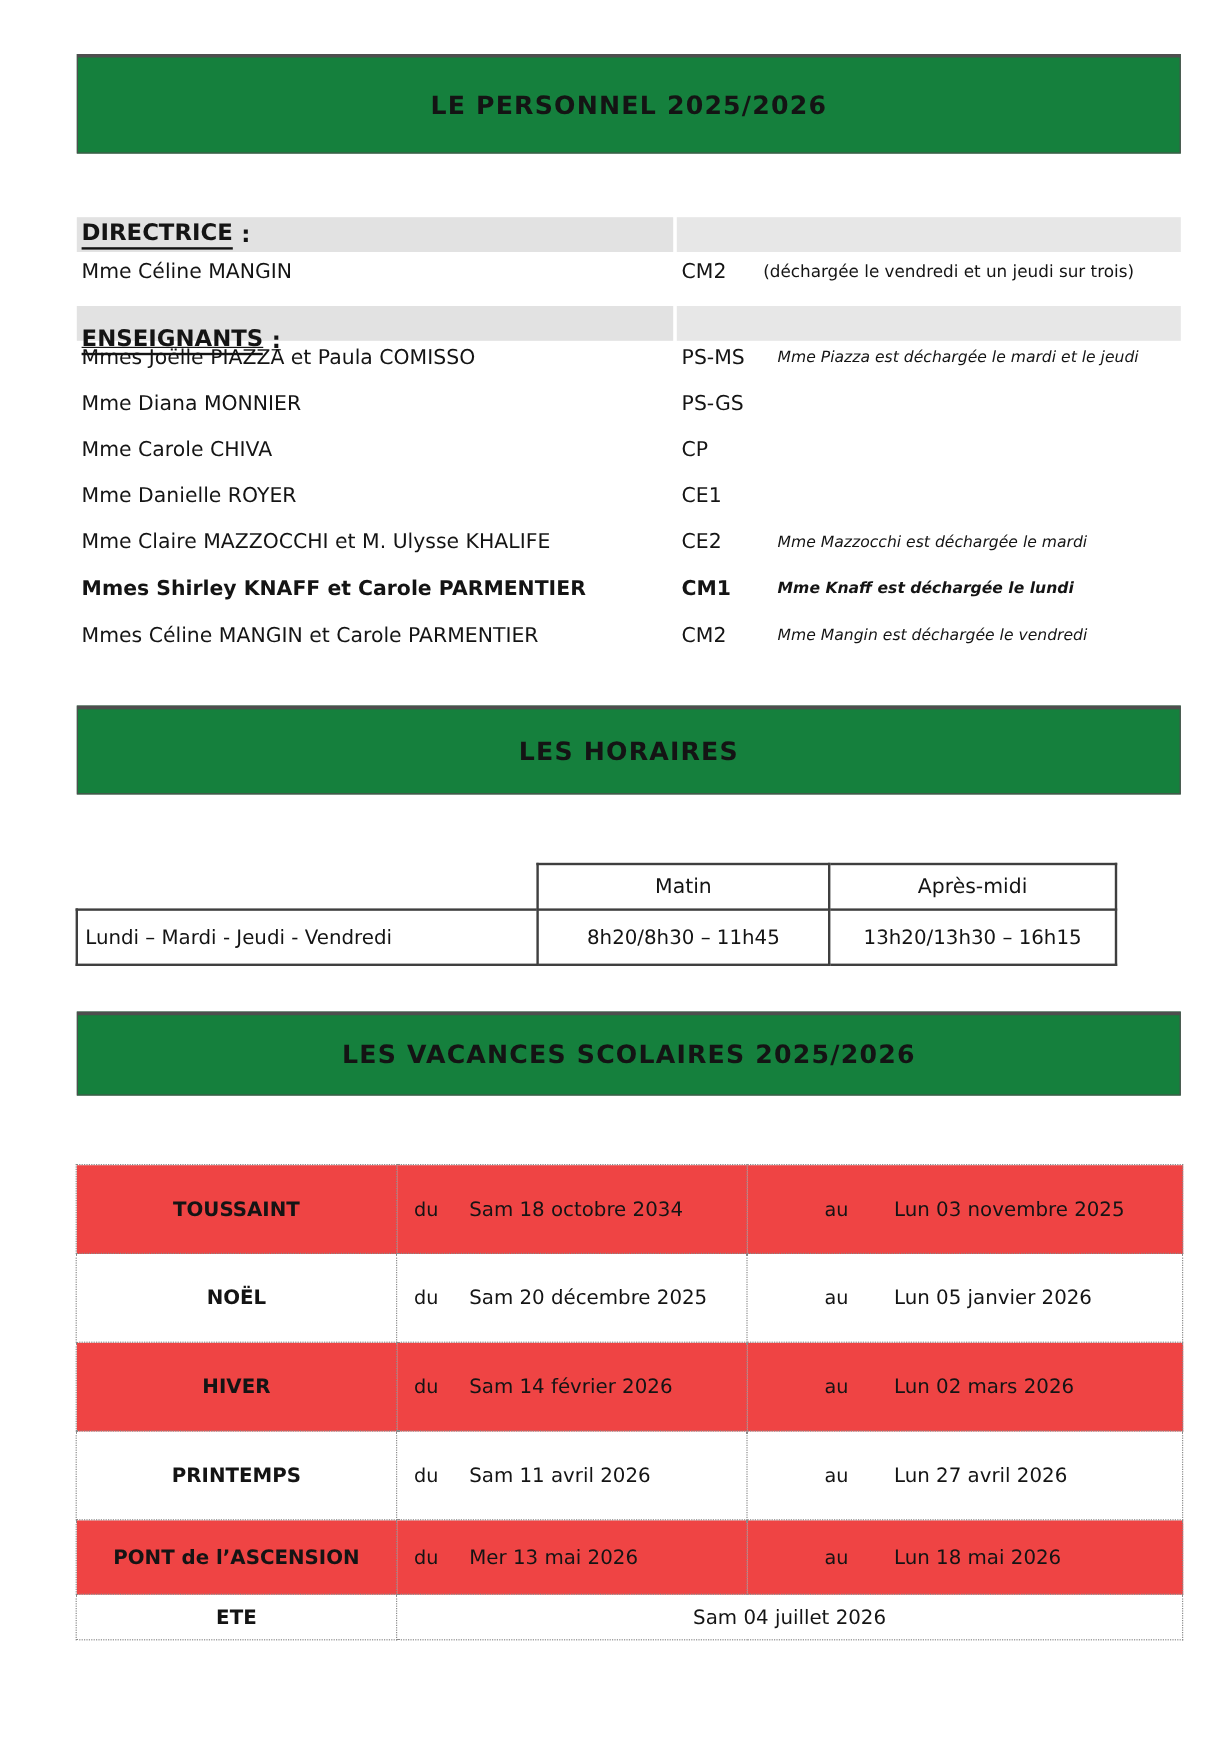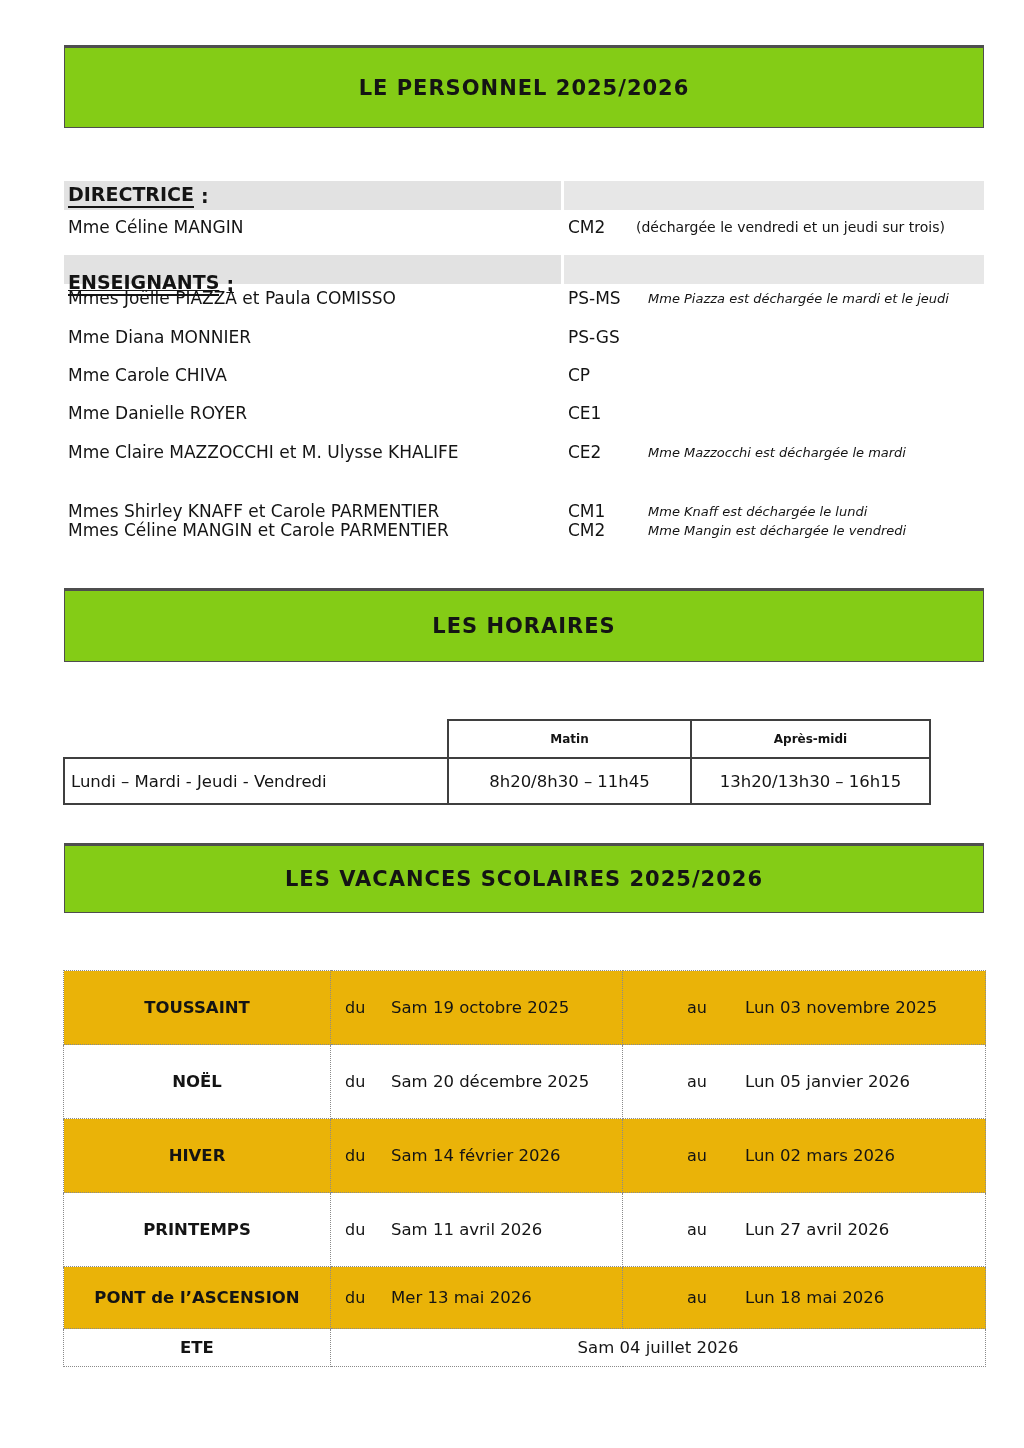--- a/index.html
+++ b/index.html
@@ -1,21 +1,21 @@
 <!DOCTYPE html>
 <html><head>
 <meta charset="utf-8">
 <style>
   html,body{margin:0;padding:0;background:#fff;}
   .page{position:relative;width:1024px;height:1448px;background:#ffffff;
         font-family:"DejaVu Sans",sans-serif;color:#141414;overflow:hidden;}
 
   
   .banner{position:absolute;left:64px;width:920px;box-sizing:border-box;
-          background:#84cc16;border:1px solid #4e4e4e;border-top-width:3px;
+          background:#15803d;border:1px solid #4e4e4e;border-top-width:3px;
           display:flex;align-items:center;justify-content:center;
           font-weight:bold;font-size:21px;letter-spacing:1px;}
   .banner-1{top:45px;height:83px;}
   .banner-2{top:588px;height:74px;}
   .banner-3{top:843px;height:70px;}
 
   
   .band{position:absolute;height:29px;background:#e2e2e2;}
   .band-l{left:64px;width:497px;}
   .band-r{left:564px;width:420px;background:#e7e7e7;}
@@ -33,40 +33,40 @@
   .prow span{position:absolute;top:50%;transform:translateY(-50%);white-space:nowrap;}
   .pname{left:0;font-size:17px;}
   .pclass{left:500px;font-size:17px;}
   .pnote{left:580px;font-size:13px;font-style:italic;}
   .pnote-dir{left:568px;font-size:14px;font-style:normal;}
 
   
   table.horaires{position:absolute;left:63px;top:719px;border-collapse:collapse;table-layout:fixed;}
   table.horaires td,table.horaires th{border:2px solid #3f3f3f;box-sizing:border-box;
         text-align:center;vertical-align:middle;font-size:16.5px;background:#fff;}
-  table.horaires th{font-weight:bold;font-size:12px;}
+  table.horaires th{font-weight:normal;font-size:17px;}
   table.horaires .phantom{border:none;background:transparent;}
   table.horaires .c1{width:384px;} table.horaires .c2{width:243px;} table.horaires .c3{width:239px;}
   table.horaires tr.hr-head td,table.horaires tr.hr-head th{height:38px;}
   table.horaires tr.hr-body td{height:46px;}
   table.horaires .days{text-align:left;padding-left:6px;}
 
   
   table.vacances{position:absolute;left:63px;top:970px;border-collapse:collapse;table-layout:fixed;width:922px;}
   table.vacances td{border:1px dotted #8a8a8a;box-sizing:border-box;vertical-align:middle;}
   table.vacances .vlabel{width:267px;text-align:center;font-weight:bold;font-size:16.5px;}
   table.vacances .vfrom{width:292px;padding-left:14px;}
   table.vacances .vto{width:363px;padding-left:28px;}
   .duau{display:inline-block;width:46px;font-size:16px;}
   .vto .duau{width:58px;margin-left:36px;}
   .vdate{font-size:16.5px;white-space:nowrap;}
   tr.vr-tall td{height:74px;}
   tr.vr-mid td{height:62px;}
   tr.vr-short td{height:38px;}
-  tr.vgray td{background:#eab308;}
+  tr.vgray td{background:#ef4444;}
   tr.vwhite td{background:#ffffff;}
   td.vete{text-align:center;font-size:16.5px;}
 </style>
 </head>
 <body>
 
 <div class="page">
 
   <div class="banner banner-1">
     <span>LE PERSONNEL 2025/2026</span>
@@ -110,21 +110,21 @@
   <div class="prow" style="top:398px;">
     <span class="pname">Mme Danielle ROYER</span>
     <span class="pclass">CE1</span>
     <span class="pnote"></span>
   </div>
   <div class="prow" style="top:437px;">
     <span class="pname">Mme Claire MAZZOCCHI et M. Ulysse KHALIFE</span>
     <span class="pclass">CE2</span>
     <span class="pnote">Mme Mazzocchi est déchargée le mardi</span>
   </div>
-  <div class="prow" style="top:496px;">
+  <div class="prow" style="top:476px;font-weight:bold;">
     <span class="pname">Mmes Shirley KNAFF et Carole PARMENTIER</span>
     <span class="pclass">CM1</span>
     <span class="pnote">Mme Knaff est déchargée le lundi</span>
   </div>
   <div class="prow" style="top:515px;">
     <span class="pname">Mmes Céline MANGIN et Carole PARMENTIER</span>
     <span class="pclass">CM2</span>
     <span class="pnote">Mme Mangin est déchargée le vendredi</span>
   </div>
 
@@ -148,21 +148,21 @@
     </table>
 
   <div class="banner banner-3">
     <span>LES VACANCES SCOLAIRES 2025/2026</span>
   </div>
 
   <table class="vacances">
     <tbody>
         <tr class="vr-tall vgray">
       <td class="vlabel">TOUSSAINT</td>
-      <td class="vfrom"><span class="duau">du</span><span class="vdate">Sam 19 octobre 2025</span></td>
+      <td class="vfrom"><span class="duau">du</span><span class="vdate">Sam 18 octobre 2034</span></td>
       <td class="vto"><span class="duau">au</span><span class="vdate">Lun 03 novembre 2025</span></td>
     </tr>
     <tr class="vr-tall vwhite">
       <td class="vlabel">NOËL</td>
       <td class="vfrom"><span class="duau">du</span><span class="vdate">Sam 20 décembre 2025</span></td>
       <td class="vto"><span class="duau">au</span><span class="vdate">Lun 05 janvier 2026</span></td>
     </tr>
     <tr class="vr-tall vgray">
       <td class="vlabel">HIVER</td>
       <td class="vfrom"><span class="duau">du</span><span class="vdate">Sam 14 février 2026</span></td>

